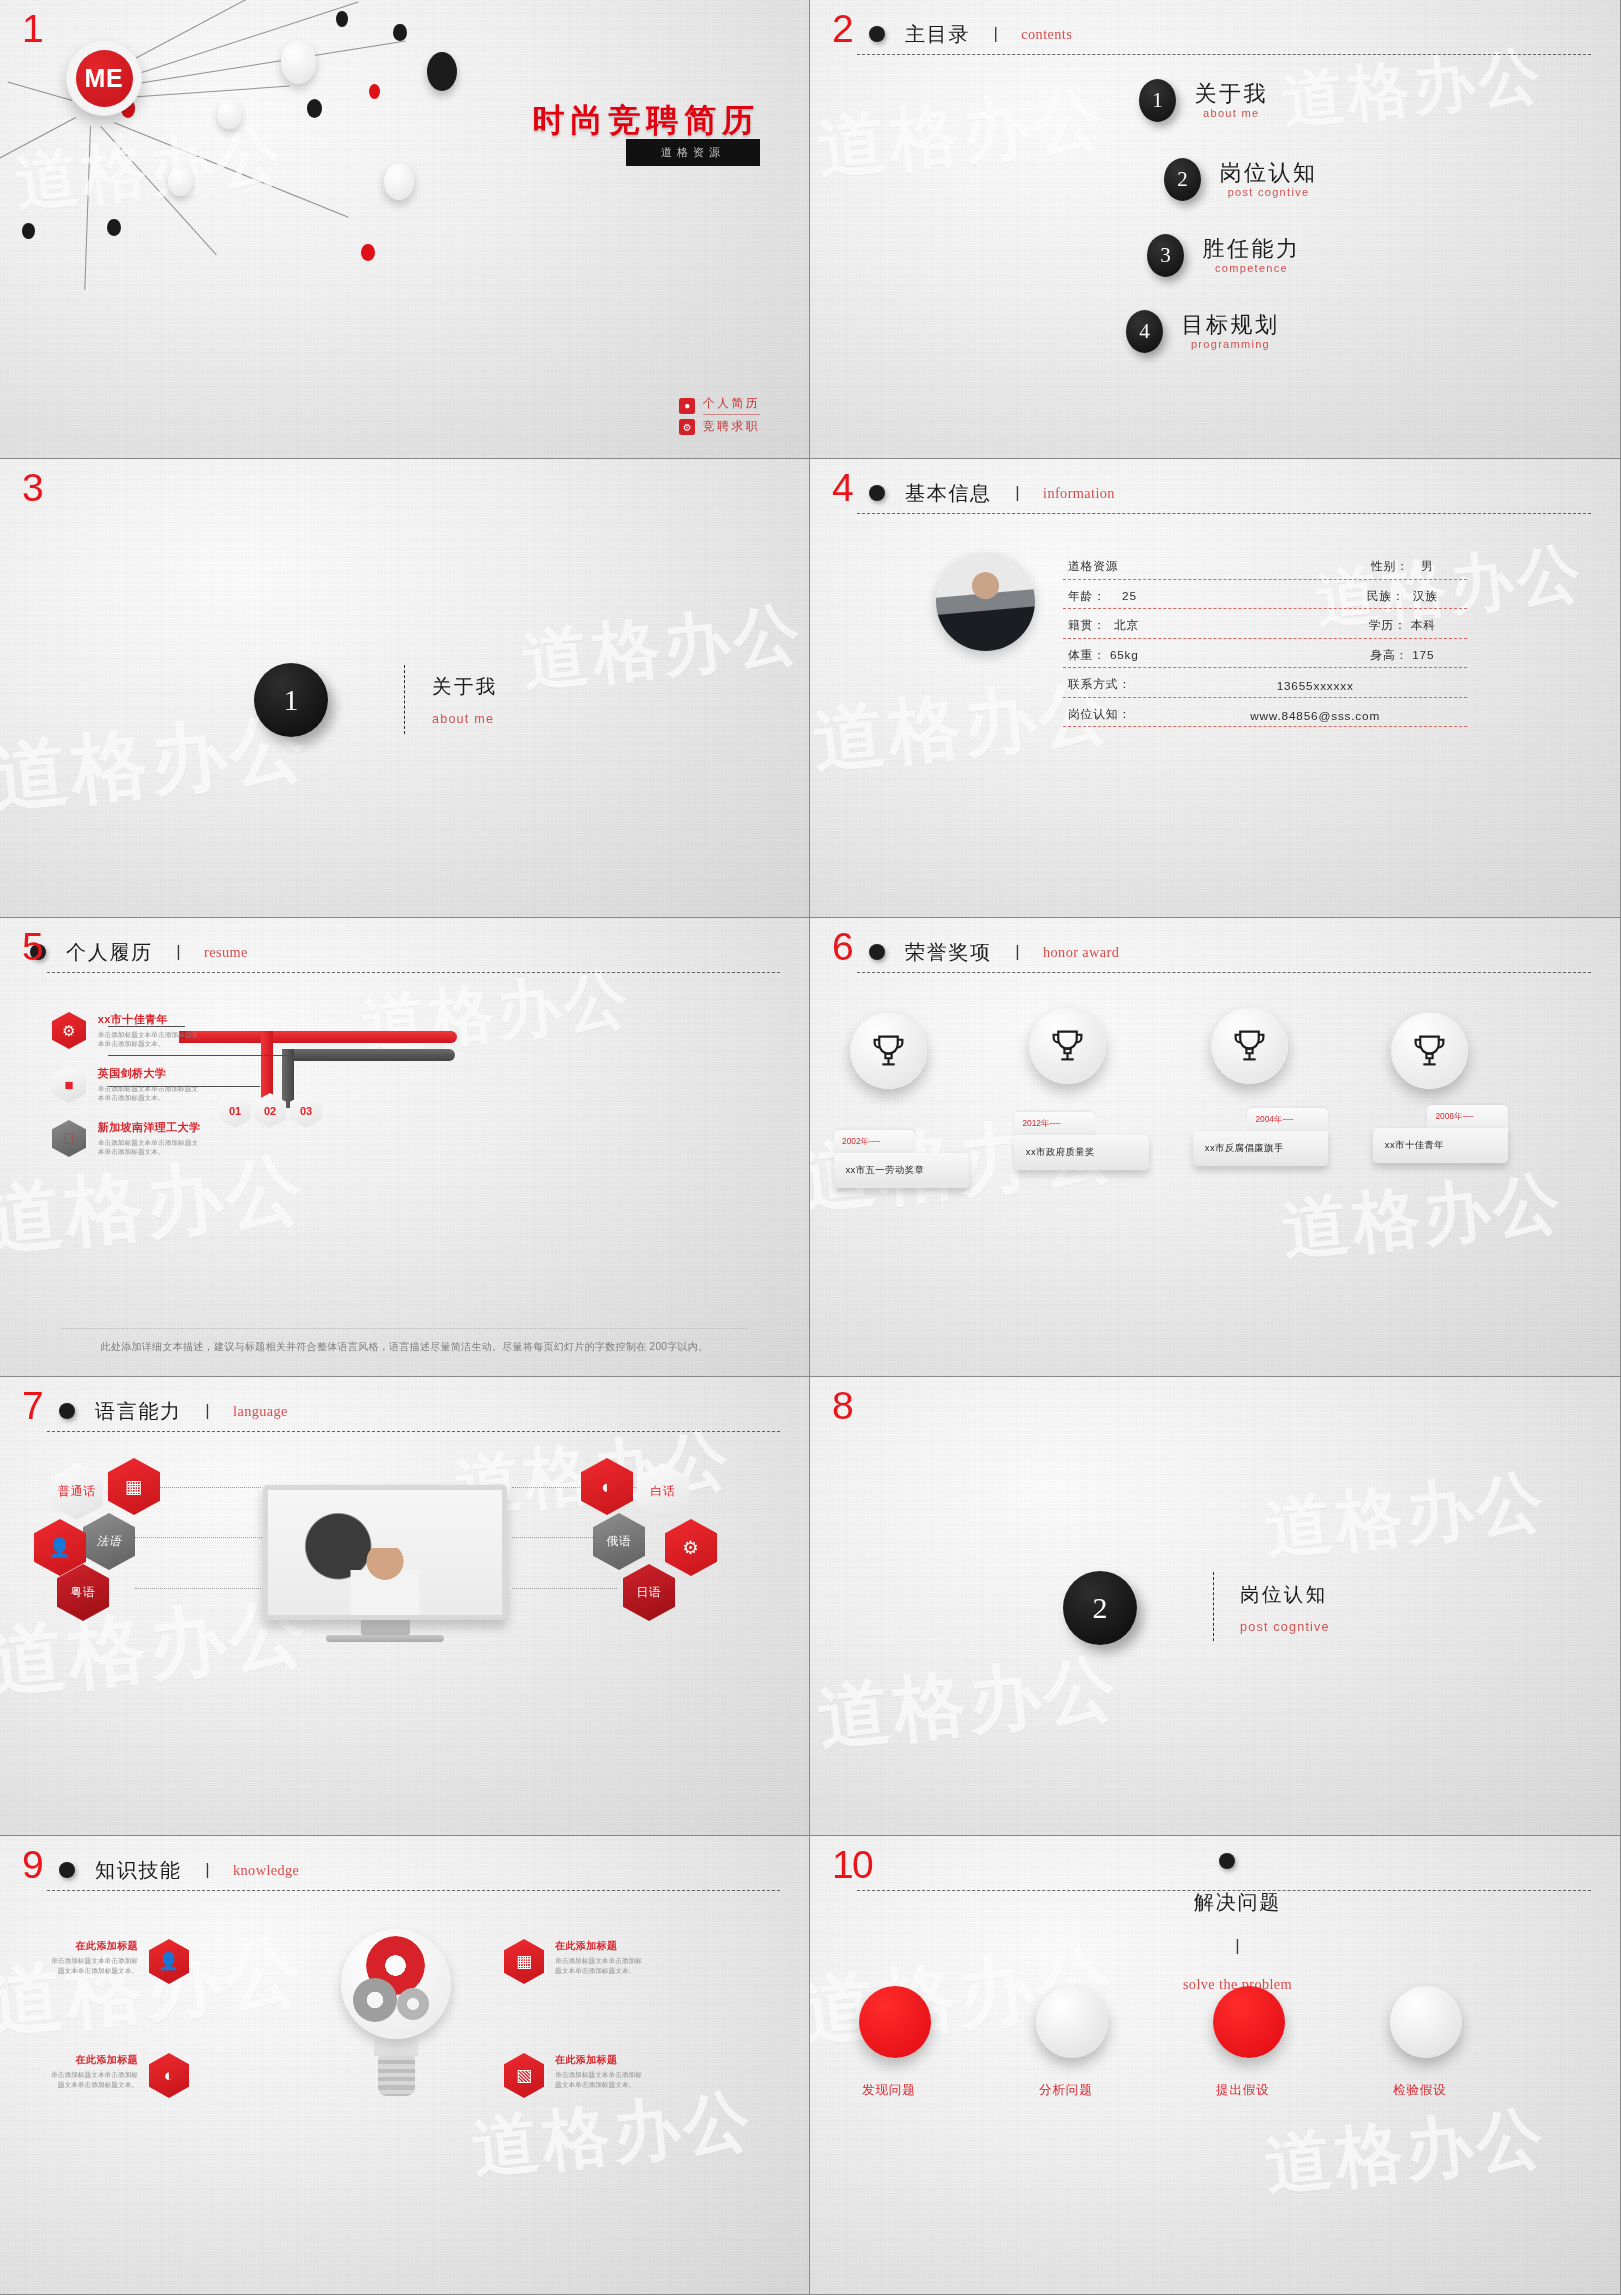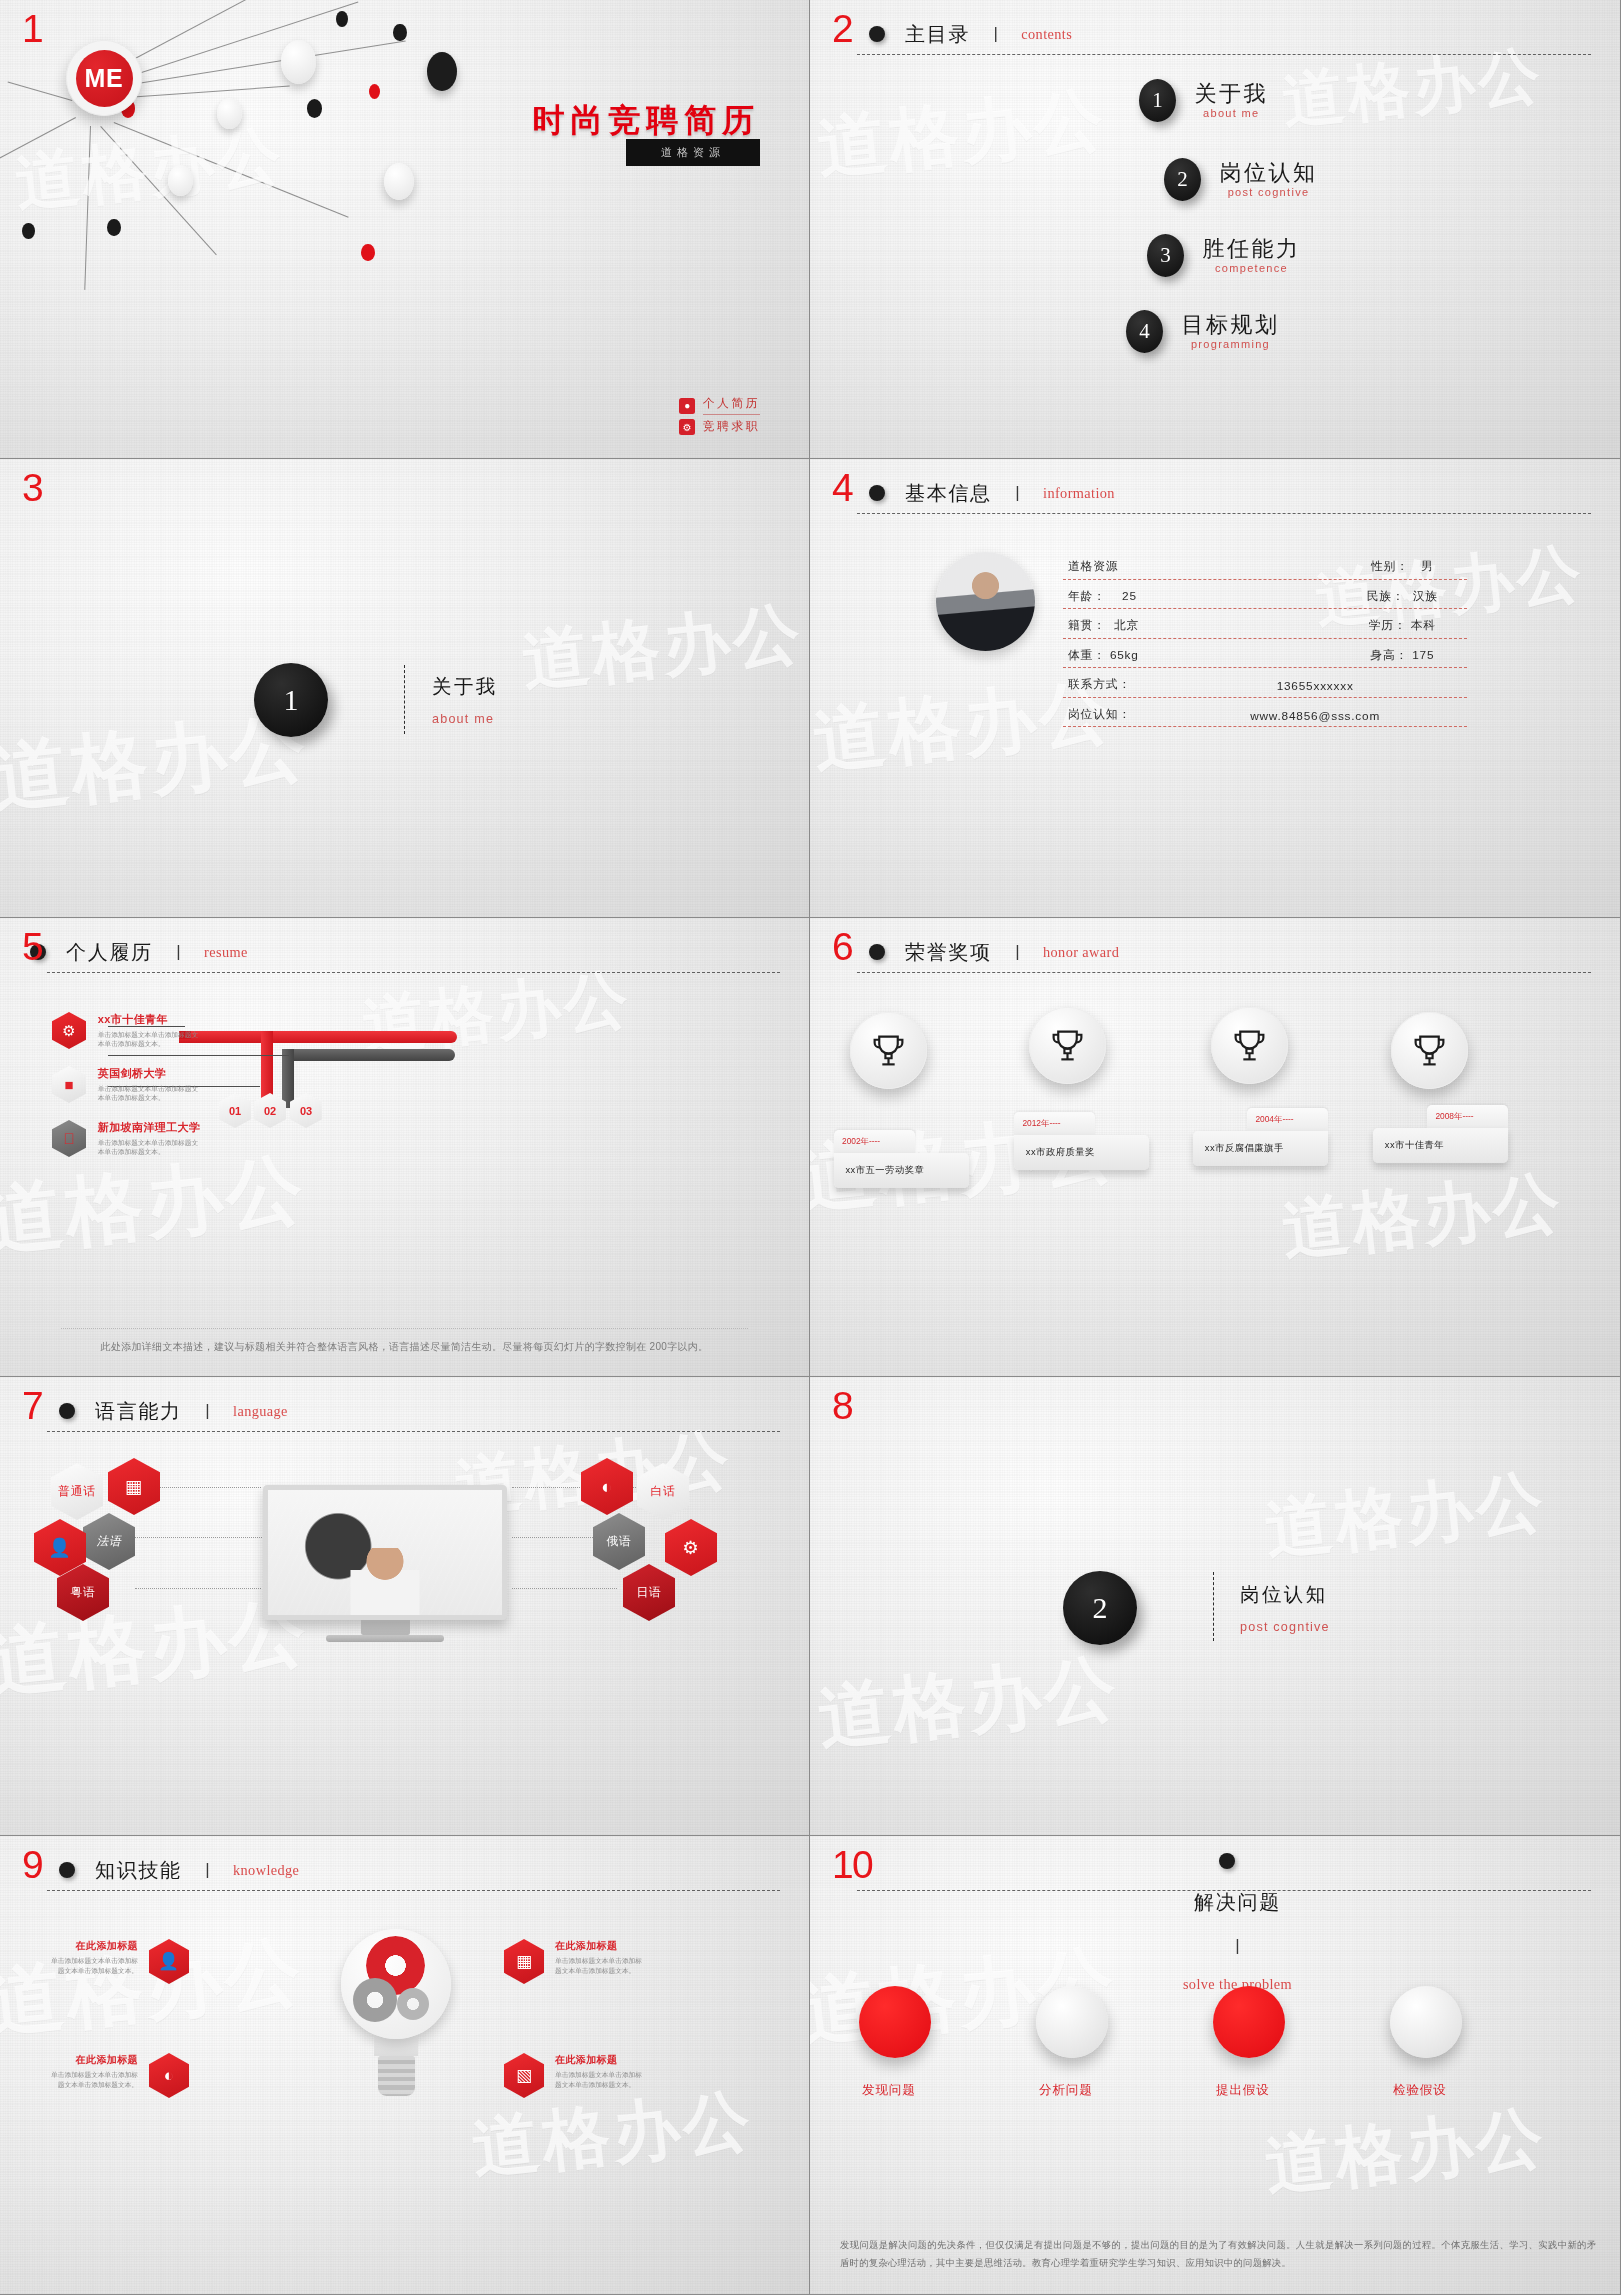--- a/index.html
+++ b/index.html
@@ -714,17 +714,16 @@
     <div class="step-c red" style="left:49px; top:150px;"></div>
     <div class="step-c white" style="left:226px; top:150px;"></div>
     <div class="step-c red" style="left:403px; top:150px;"></div>
     <div class="step-c white" style="left:580px; top:150px;"></div>
 
     <div class="step-l" style="left:52px; top:246px;">发现问题</div>
     <div class="step-l" style="left:229px; top:246px;">分析问题</div>
     <div class="step-l" style="left:406px; top:246px;">提出假设</div>
     <div class="step-l" style="left:583px; top:246px;">检验假设</div>
 
-    <div class="s10-p">发现问题是解决问题的先决条件，但仅仅满足有提出问题是不够的，提出问题的目的是为了有效解决问题。人生就是解决一系列问题的过程。个体克服生活、学习、实践中新的矛盾时的复杂心理活动，其中主要是思维活动。教育心理学着重研究学生学习知识、应用知识中的问题解决。</div>
   </div>
 
 </div>
 
 
 </body></html>

